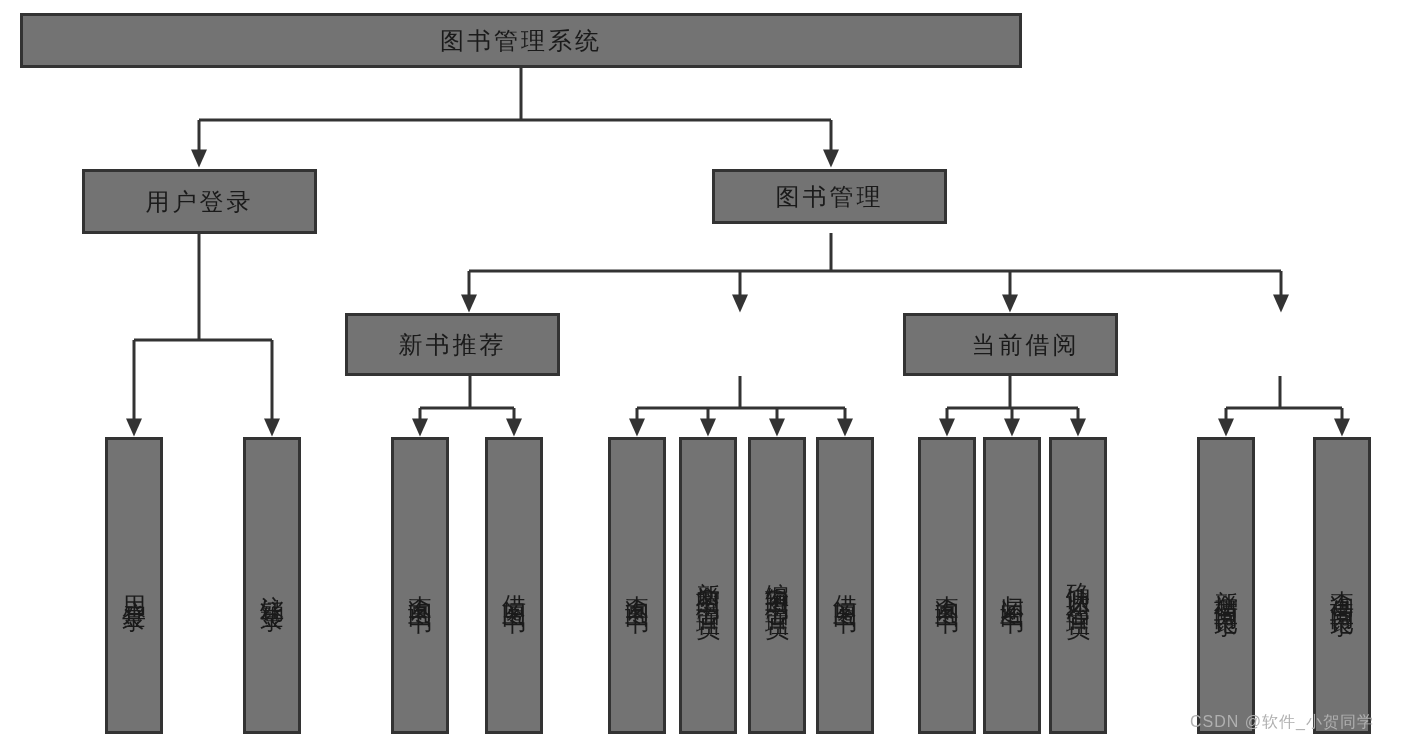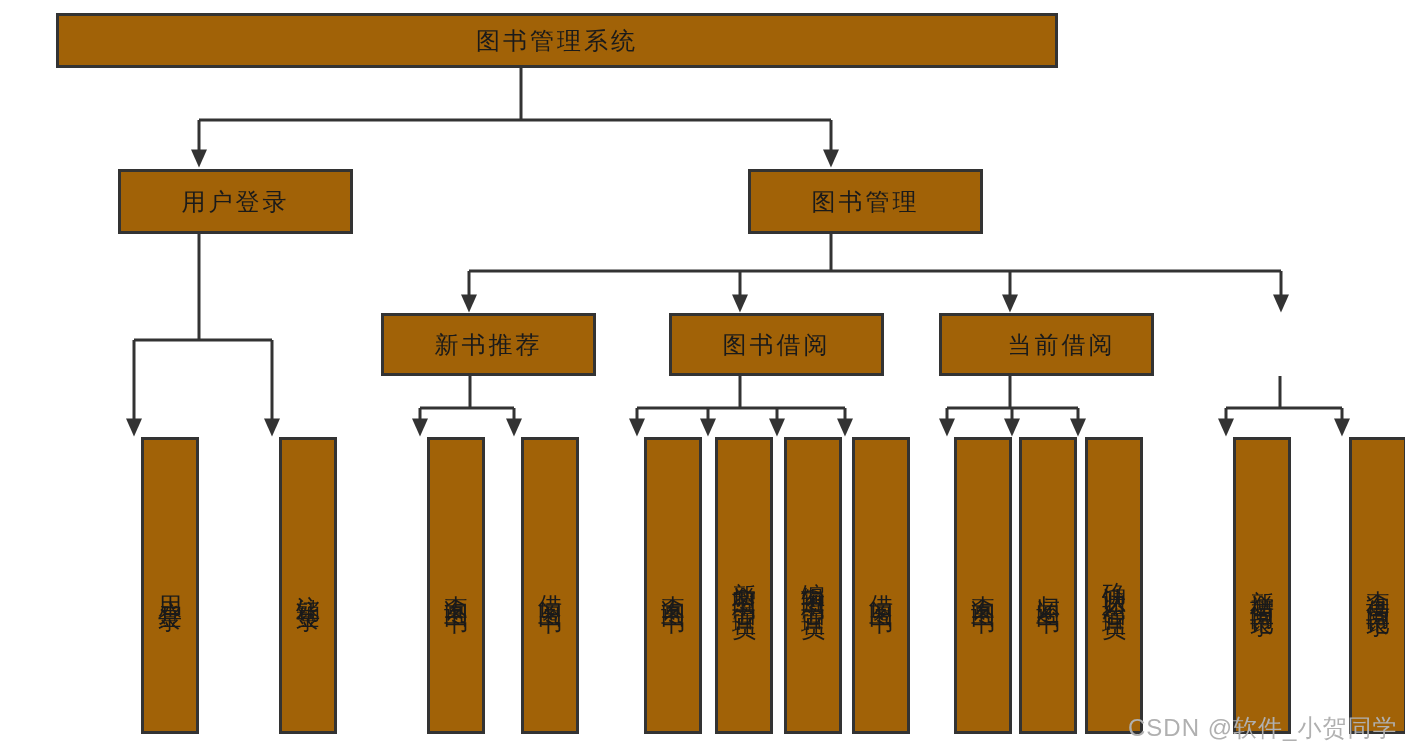--- a/index.html
+++ b/index.html
@@ -12,39 +12,39 @@
   }
   .connectors {
     position:absolute; left:0; top:0; width:1405px; height:747px;
     pointer-events:none;
   }
   .connectors path { stroke:var(--line_color,#333333); stroke-width:3; fill:none; }
   .connectors marker path { fill:var(--line_color,#333333); stroke:none; }
   .box {
     position:absolute; box-sizing:border-box;
     border:3px solid var(--line_color,#333333);
-    background:#a16207;
+    background:#737373;
     display:flex; align-items:center; justify-content:center;
     color:var(--text_color,#1a1a1a);
     font-size:24px; letter-spacing:3px;
     white-space:nowrap;
-    margin-left:36px;
   }
   .vbox {
     writing-mode:vertical-rl;
     text-orientation:mixed;
     font-size:24px; letter-spacing:5px;
     white-space:normal;
   }
   .watermark {
-    position:absolute; left:1128px; top:712px;
-    font-size:24px;
+    position:absolute; left:1190px; top:712px;
+    font-size:16px;
     color:var(--watermark_color,#b0b0b0);
     letter-spacing:1px;
     z-index:5;
+    text-align:center;
   }
 </style>
 </head>
 <body>
 
 <div class="canvas">
 
   <svg class="connectors" viewBox="0 0 1405 747">
     <defs>
       <marker id="arrowhead" markerUnits="strokeWidth" markerWidth="6.5" markerHeight="5.4" refX="0.2" refY="2.7" orient="auto">
@@ -103,24 +103,23 @@
       <path d="M1280,376 V408"></path>
       <path d="M1226,408 H1342"></path>
       <path d="M1226,408 V419" marker-end="url(#arrowhead)"></path>
       <path d="M1342,408 V419" marker-end="url(#arrowhead)"></path>
     </g>
   </svg>
 
   <div class="box" style="left:20px; top:13px; width:1002px; height:55px;">图书管理系统</div>
 
   <div class="box" style="left:82px; top:169px; width:235px; height:65px;">用户登录</div>
-  <div class="box" style="left:712px; top:169px; width:235px; height:65px;">图书管理</div>
+  <div class="box" style="left:712px; top:169px; width:235px; height:55px;">图书管理</div>
 
   <div class="box" style="left:345px; top:313px; width:215px; height:63px;">新书推荐</div>
-  <div class="box" style="left:633px; top:313px; width:215px; height:63px;">图书借阅</div>
   <div class="box" style="left:903px; top:313px; width:215px; height:63px;padding-left:30px;">当前借阅</div>
 
   <div class="box vbox" style="left:105px; top:437px; width:58px; height:297px;">用户登录</div>
   <div class="box vbox" style="left:243px; top:437px; width:58px; height:297px;">注销登录</div>
 
   <div class="box vbox" style="left:391px; top:437px; width:58px; height:297px;">查询图书</div>
   <div class="box vbox" style="left:485px; top:437px; width:58px; height:297px;">借阅图书</div>
 
   <div class="box vbox" style="left:608px; top:437px; width:58px; height:297px;">查询图书</div>
   <div class="box vbox" style="left:679px; top:437px; width:58px; height:297px;">新增图书（管理员）</div>

